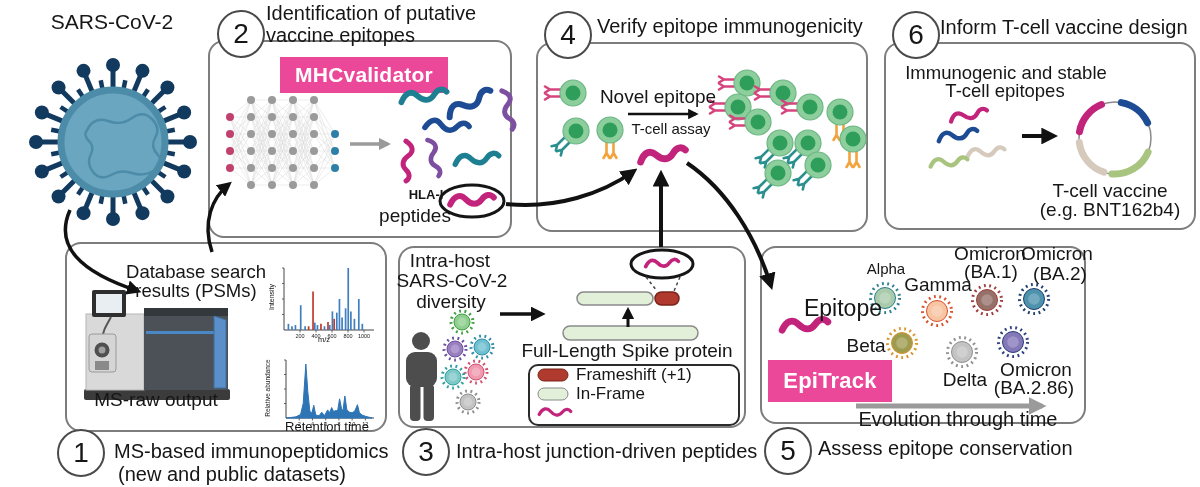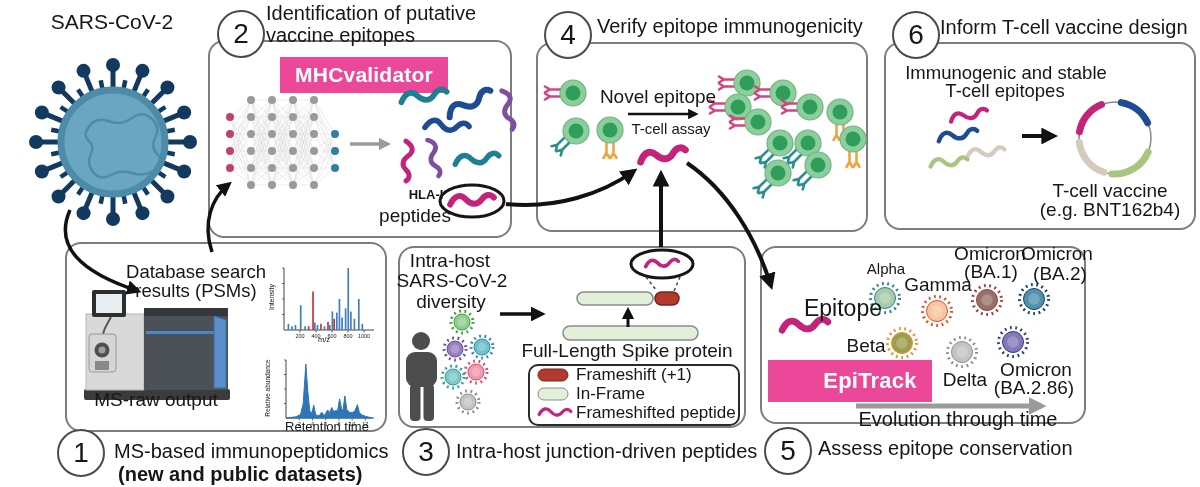--- a/index.html
+++ b/index.html
@@ -30,21 +30,21 @@
   <div class="box" style="left:398px;top:246px;width:348px;height:182px;"></div>
   <div class="box" style="left:536px;top:42px;width:332px;height:190px;"></div>
   <div class="box" style="left:760px;top:246px;width:326px;height:178px;"></div>
   <div class="box" style="left:884px;top:42px;width:312px;height:188px;"></div>
 
   <div class="legendbox" style="left:528px;top:364px;width:212px;height:62px;"></div>
 
   <div class="banner" style="left:280px;top:57px;width:168px;height:36px;font-size:21px;">
     <span>MHCvalidator</span>
   </div>
-  <div class="banner" style="left:768px;top:360px;width:124px;height:42px;font-size:22px;padding-left:40px;">
+  <div class="banner" style="left:768px;top:360px;width:124px;height:42px;font-size:22px;">
     <span>EpiTrack</span>
   </div>
 
   <svg id="gfx" width="1200" height="487" viewBox="0 0 1200 487">
     <defs>
       <marker id="ab" viewBox="0 0 10 10" refX="7.5" refY="5" markerWidth="4.2" markerHeight="4.2" orient="auto-start-reverse">
         <path d="M0,0 L10,5 L0,10 z" fill="#111"></path>
       </marker>
       <marker id="ag" viewBox="0 0 10 10" refX="7.5" refY="5" markerWidth="3.6" markerHeight="3.6" orient="auto-start-reverse">
         <path d="M0,0 L10,5 L0,10 z" fill="#9a9a9a"></path>
@@ -591,21 +591,21 @@
       <span>4</span>
     </div>
   <div class="badge" style="left:764px;top:427px;">
       <span>5</span>
     </div>
   <div class="badge" style="left:892px;top:11px;">
       <span>6</span>
     </div>
 
   <div class="label tt" style="left:114px;top:440px;">MS-based immunopeptidomics</div>
-  <div class="label tt" style="left:118px;top:463px;font-weight:bold;">(new and public datasets)</div>
+  <div class="label tt" style="left:118px;top:463px;">(new and public datasets)</div>
   <div class="label tt" style="left:266px;top:2px;">Identification of putative</div>
   <div class="label tt" style="left:266px;top:24px;">vaccine epitopes</div>
   <div class="label tt" style="left:456px;top:440px;">Intra-host junction-driven peptides</div>
   <div class="label tt" style="left:597px;top:15px;">Verify epitope immunogenicity</div>
   <div class="label tt" style="left:818px;top:437px;">Assess epitope conservation</div>
   <div class="label tt" style="left:940px;top:16px;">Inform T-cell vaccine design</div>
 
   <div class="label center" style="left:112px;top:22px;font-size:21px;">SARS-CoV-2</div>
 
   <div class="label center" style="left:196px;top:272px;font-size:18.5px;">Database search</div>
@@ -621,21 +621,20 @@
 
   <div class="label center" style="left:658px;top:97px;font-size:19px;">Novel epitope</div>
   <div class="label center" style="left:671px;top:129px;font-size:15px;">T-cell assay</div>
 
   <div class="label center" style="left:450px;top:261px;font-size:19px;">Intra-host</div>
   <div class="label center" style="left:452px;top:281px;font-size:19px;">SARS-CoV-2</div>
   <div class="label center" style="left:451px;top:302px;font-size:19px;">diversity</div>
   <div class="label center" style="left:627px;top:351px;font-size:19px;">Full-Length Spike protein</div>
   <div class="label" style="left:576px;top:375px;font-size:17px;transform:translateY(-50%);">Frameshift (+1)</div>
   <div class="label" style="left:576px;top:394px;font-size:17px;transform:translateY(-50%);">In-Frame</div>
-  <div class="label" style="left:576px;top:413px;font-size:17px;transform:translateY(-50%);">Frameshifted peptide</div>
 
   <div class="label center" style="left:816px;top:309px;font-size:23px;margin-left:27px;">Epitope</div>
   <div class="label center" style="left:958px;top:419px;font-size:20px;">Evolution through time</div>
 
   <div class="label center" style="left:1006px;top:73px;font-size:18.5px;">Immunogenic and stable</div>
   <div class="label center" style="left:1005px;top:91px;font-size:18.5px;">T-cell epitopes</div>
   <div class="label center" style="left:1110px;top:191px;font-size:19px;">T-cell vaccine</div>
   <div class="label center" style="left:1110px;top:210px;font-size:19px;">(e.g. BNT162b4)</div>
 <div class="label center" style="left: 886px; top: 269px; font-size: 15px;">Alpha</div>
     <div class="label center" style="left: 938px; top: 285px; font-size: 19px;">Gamma</div>

